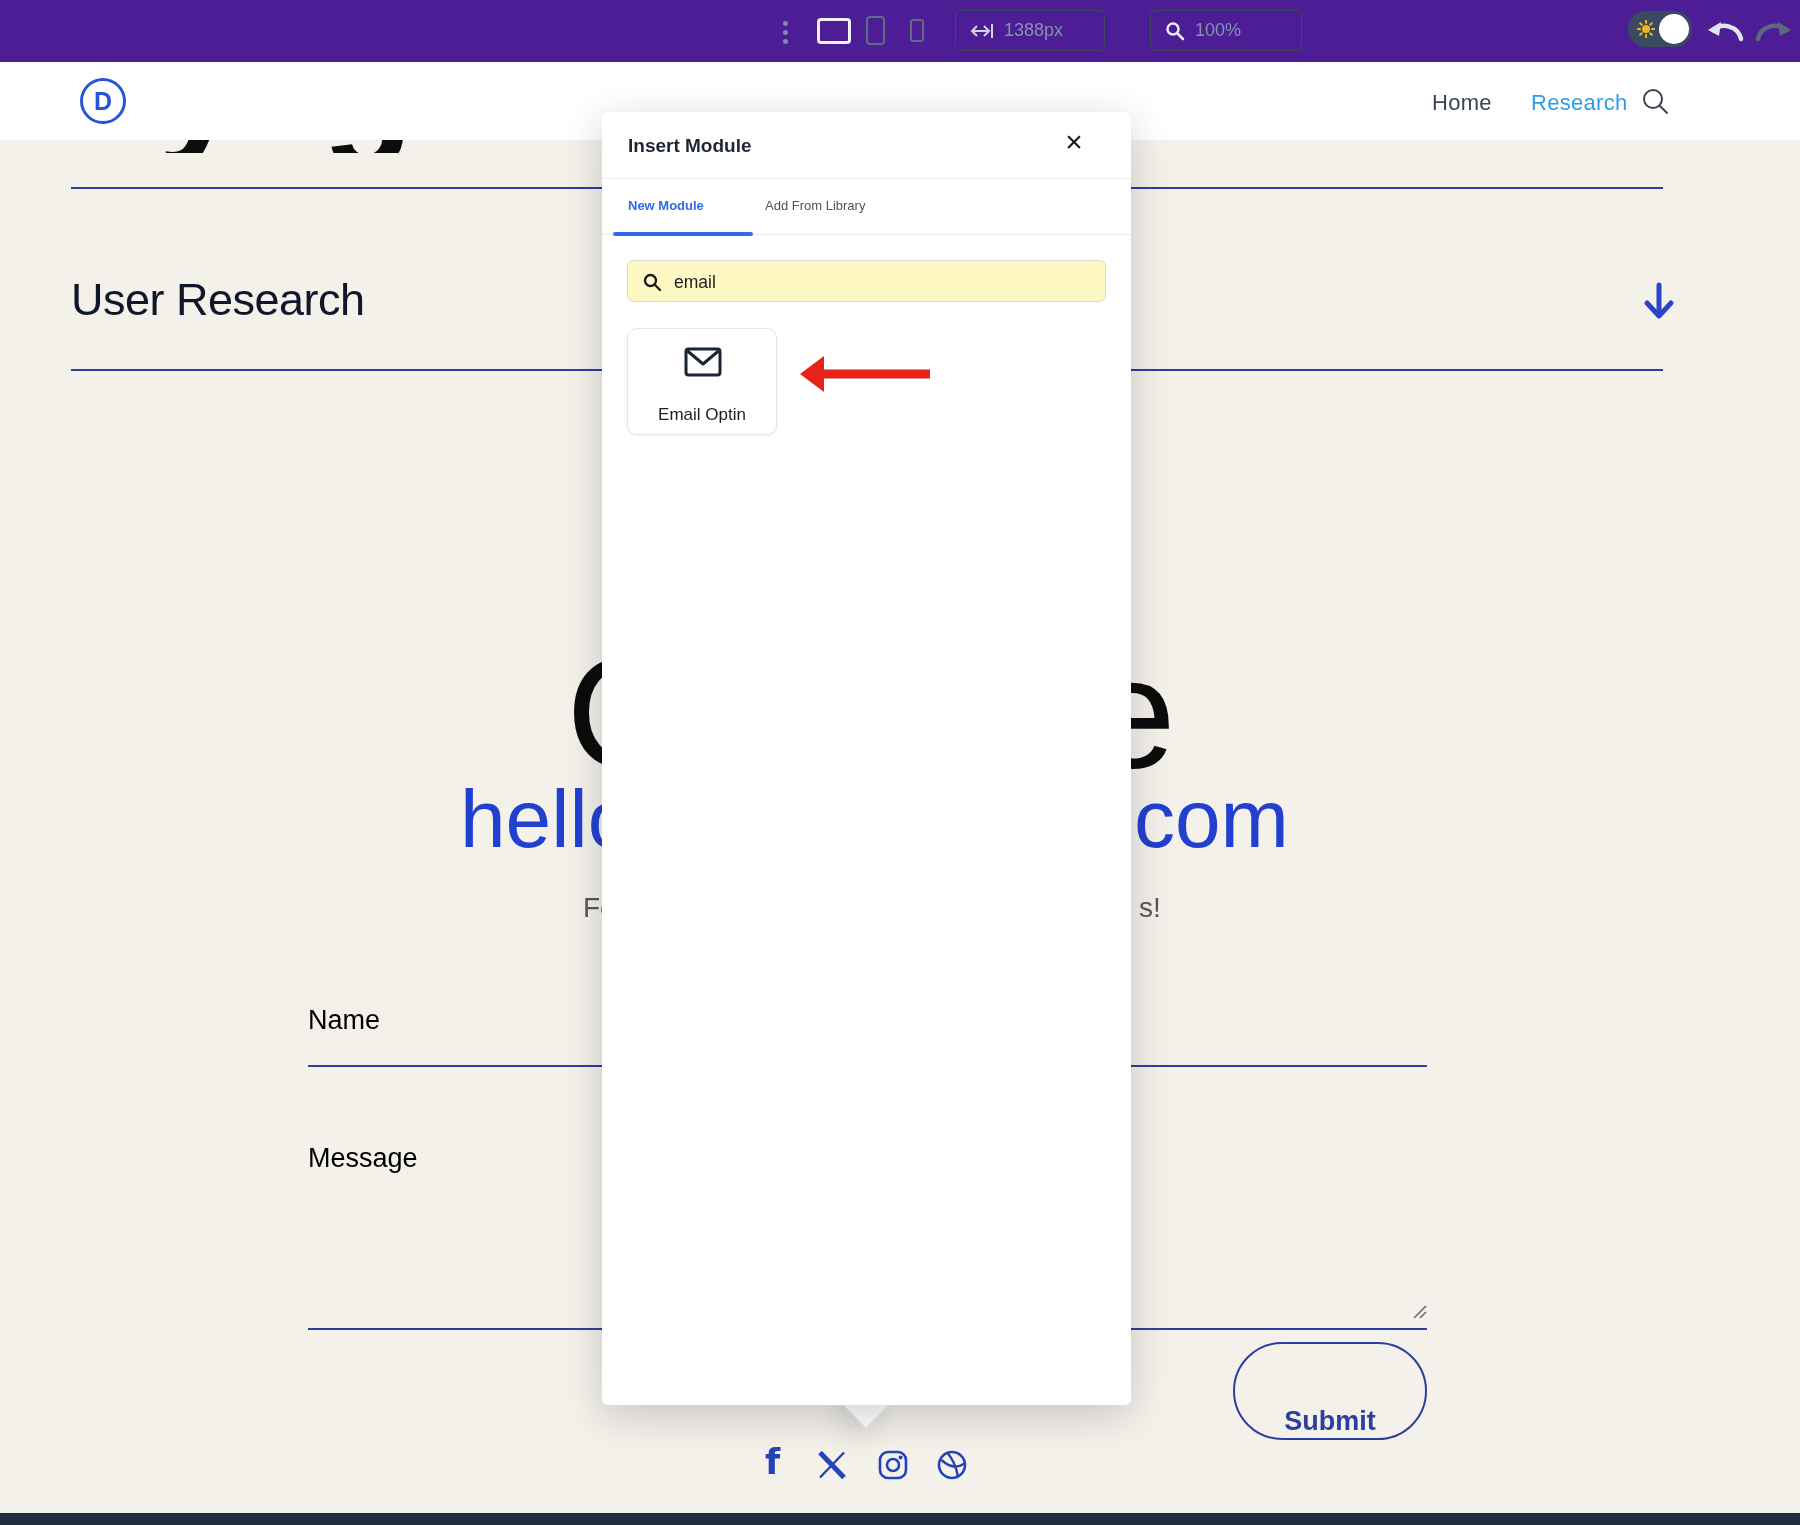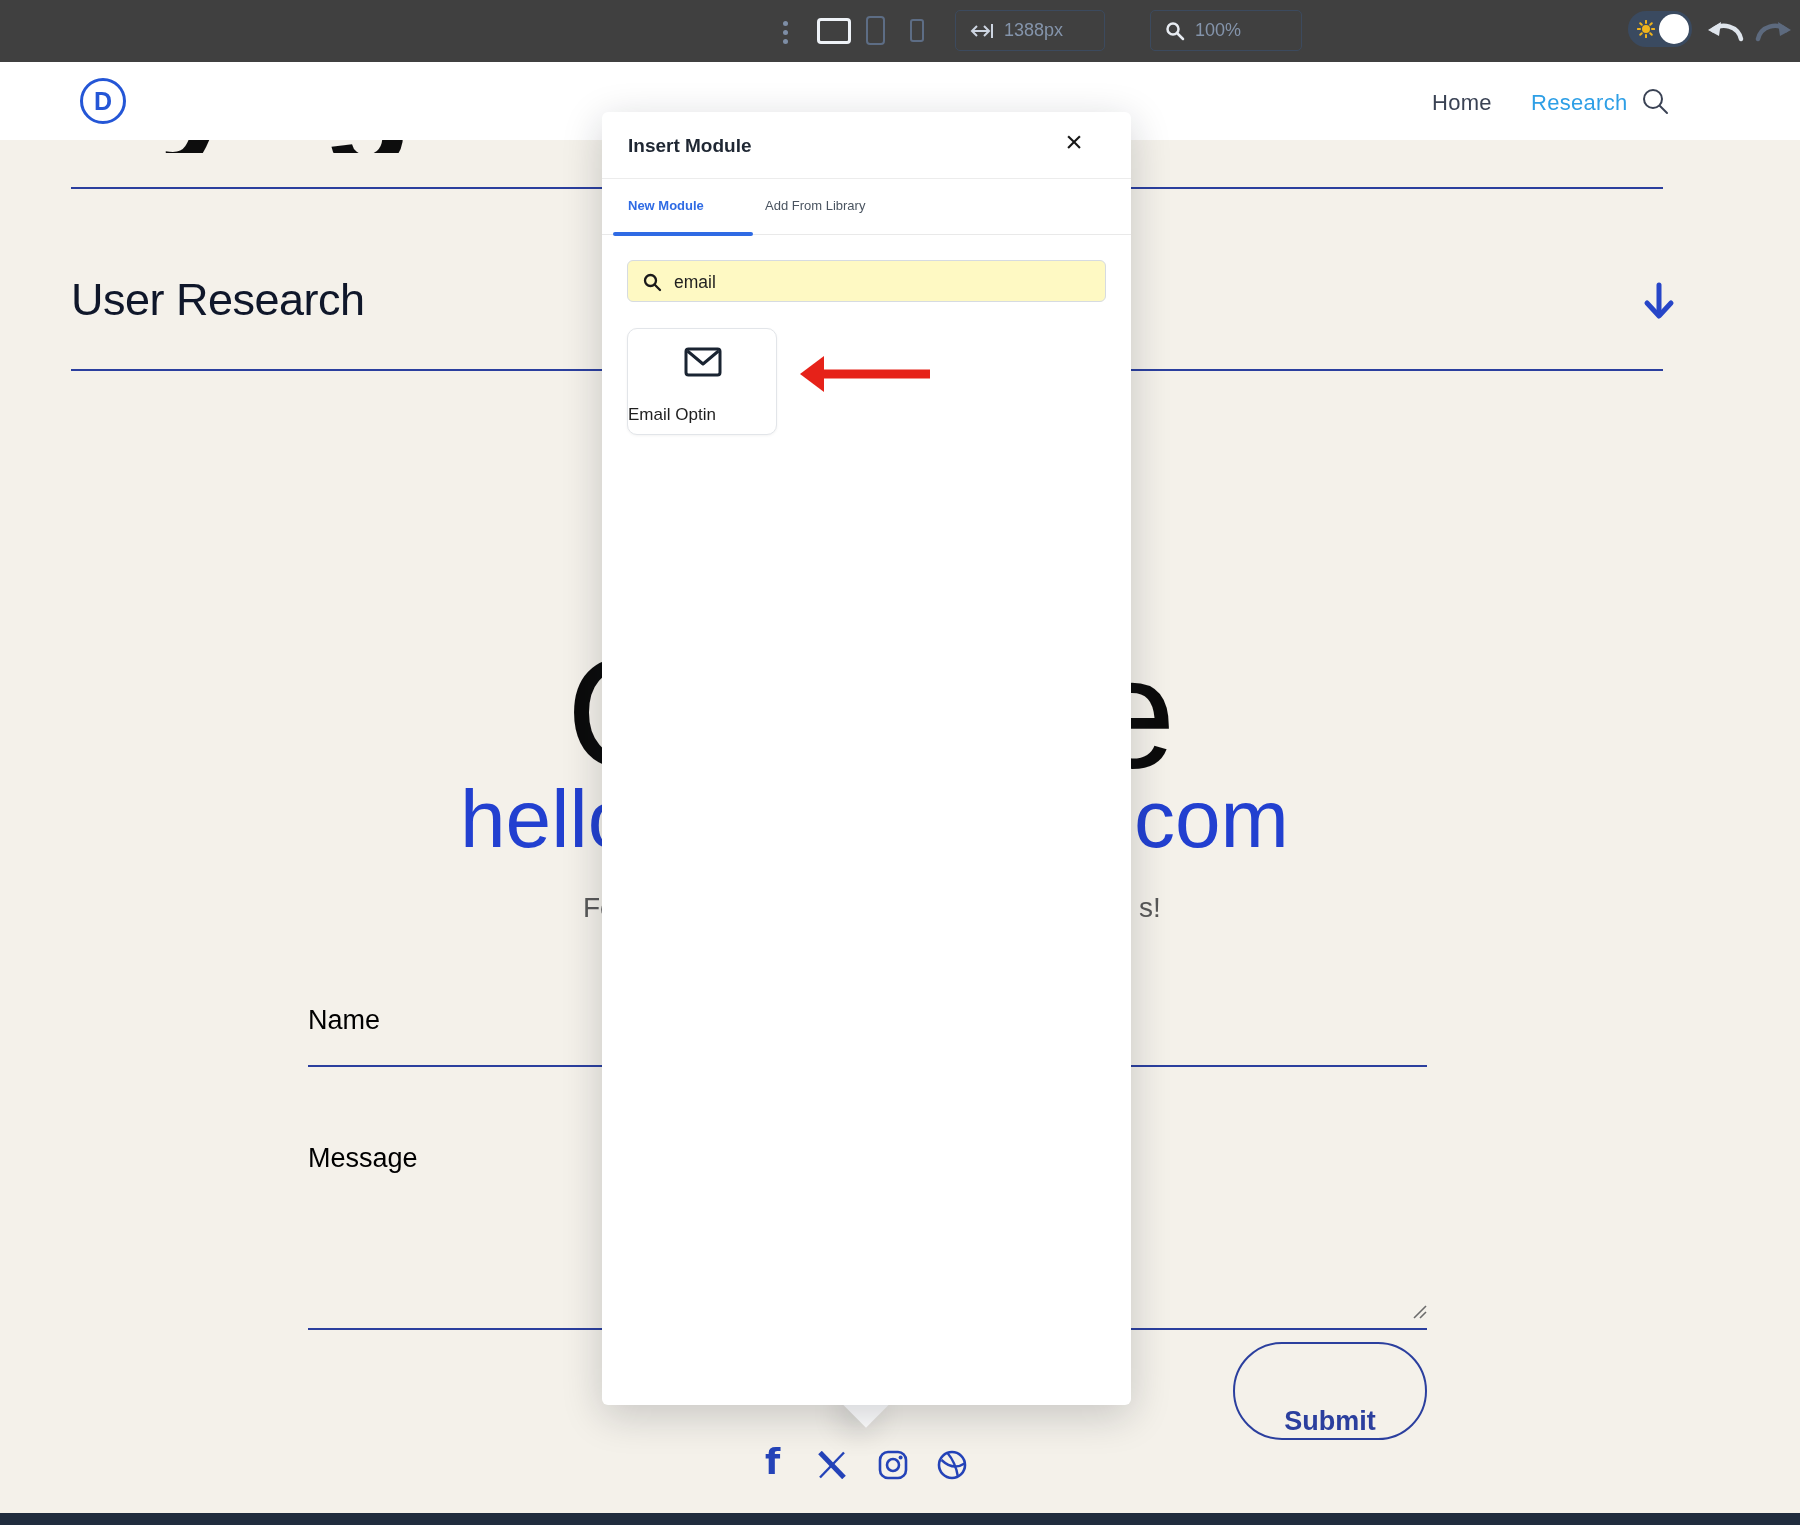--- a/index.html
+++ b/index.html
@@ -1,21 +1,21 @@
 <!DOCTYPE html>
 <html><head>
 <meta charset="utf-8">
 <style>
   html,body{margin:0;padding:0;background:#e9e6df;}
   #app{position:relative;width:1800px;height:1525px;overflow:hidden;
        font-family:"Liberation Sans",sans-serif;background:#f4f1ea;}
   .abs{position:absolute;}
 
   
-  .toolbar{position:absolute;left:0;top:0;width:1800px;height:62px;background:#404040;z-index:60;}
+  .toolbar{position:absolute;left:0;top:0;width:1800px;height:62px;background:#4c1d95;z-index:60;}
   .tb-field{position:absolute;height:41px;border:1.5px solid #3c4a5e;border-radius:5px;
             display:flex;align-items:center;gap:10px;padding:0 14px;box-sizing:border-box;
             color:#8494ab;font-size:18px;}
   .kebab span{display:block;width:5px;height:5px;border-radius:50%;background:#7e8ea6;margin:4px 0;}
   .dev-desktop{width:34px;height:26px;border:3px solid #eef2f7;border-radius:4px;box-sizing:border-box;}
   .dev-tablet{width:19px;height:29px;border:2.5px solid #5d6d85;border-radius:4px;box-sizing:border-box;}
   .dev-phone{width:14px;height:23px;border:2px solid #5d6d85;border-radius:3px;box-sizing:border-box;}
   .toggle{position:absolute;left:1628px;top:11px;width:64px;height:36px;border-radius:18px;background:#3a4a60;}
   .toggle .knob{position:absolute;right:3px;top:3px;width:30px;height:30px;border-radius:50%;background:#ffffff;}
 
@@ -57,21 +57,21 @@
   .tab-active{color:#2f6be4;font-weight:700;}
   .tab-idle{color:#4a5460;font-weight:500;}
   .tab-div{position:absolute;left:0;top:122px;width:529px;height:1px;background:#e9e9e9;}
   .tab-underline{position:absolute;left:11px;top:120px;width:140px;height:3.5px;background:#2f6be4;border-radius:2px;}
   .m-search{position:absolute;left:25px;top:148px;width:479px;height:42px;border:1px solid #d6dbe1;border-radius:6px;
             box-sizing:border-box;background:#fef9c3;}
   .m-search input{position:absolute;left:44px;top:0;width:420px;height:100%;border:none;outline:none;
                   font-size:17.5px;color:#1f1f1f;font-family:"Liberation Sans",sans-serif;background:transparent;}
   .module-card{position:absolute;left:25px;top:216px;width:148px;height:105px;border:1px solid #e2e5e9;
                border-radius:10px;background:#fff;box-shadow:0 1px 3px rgba(0,0,0,.05);cursor:pointer;}
-  .module-label{position:absolute;left:0;top:76px;width:100%;font-size:17px;color:#1f1f1f;}
+  .module-label{position:absolute;left:0;top:76px;width:100%;text-align:center;font-size:17px;color:#1f1f1f;}
 </style>
 </head>
 <body>
 
 <div id="app">
 
   <div class="toolbar">
     <div class="kebab abs" style="left:783px;top:17px;">
       <span></span>
         <span></span>

